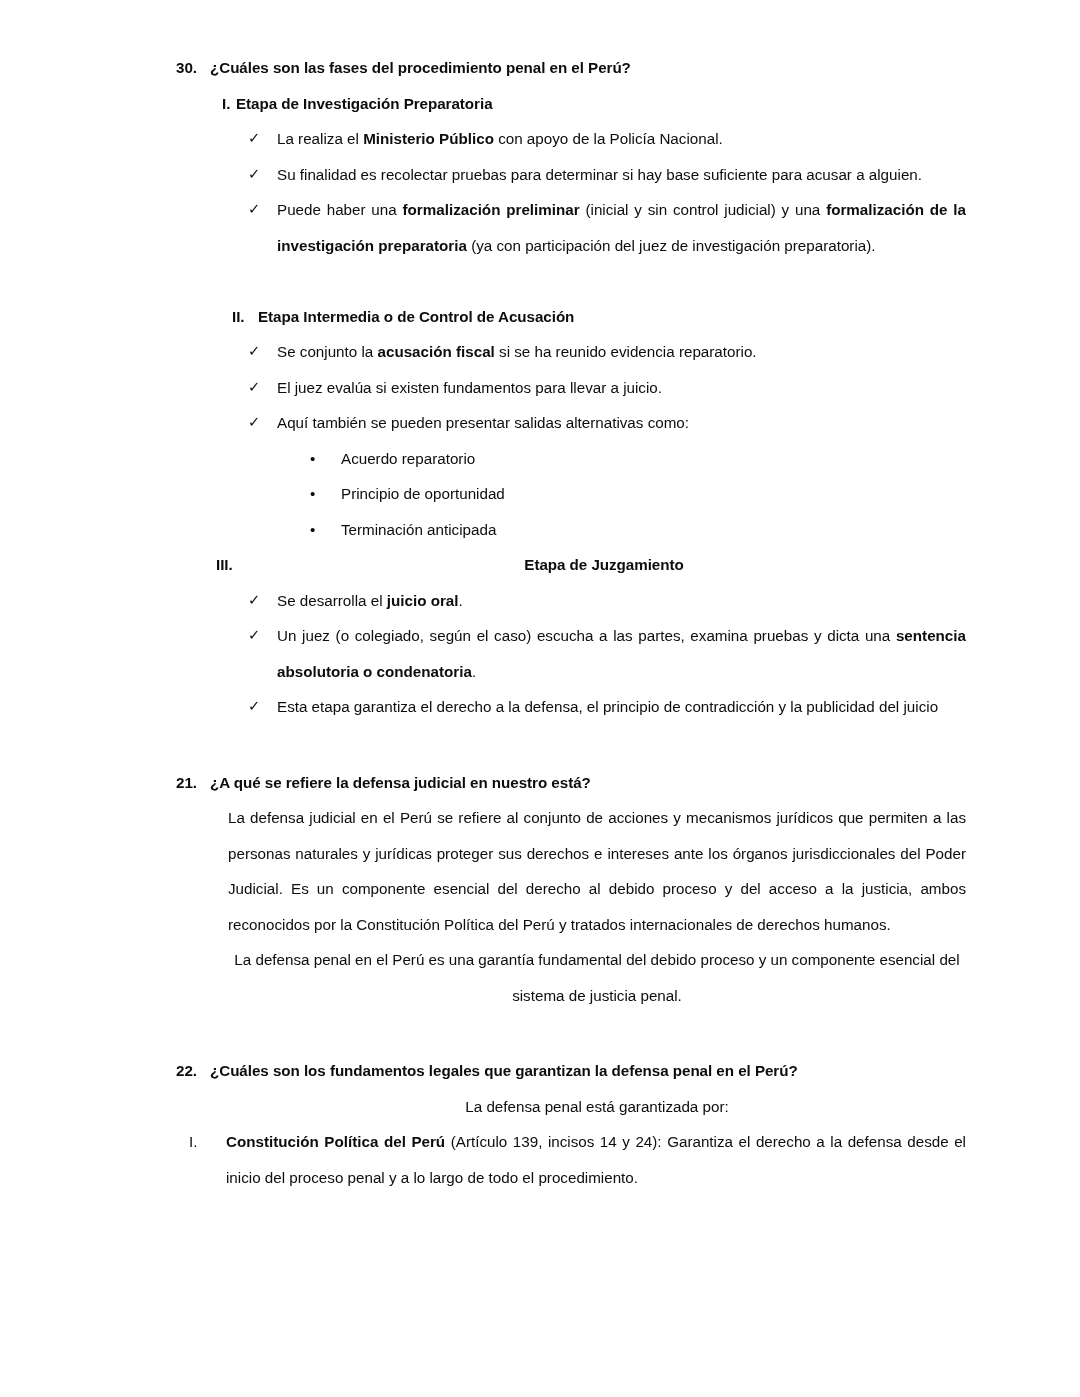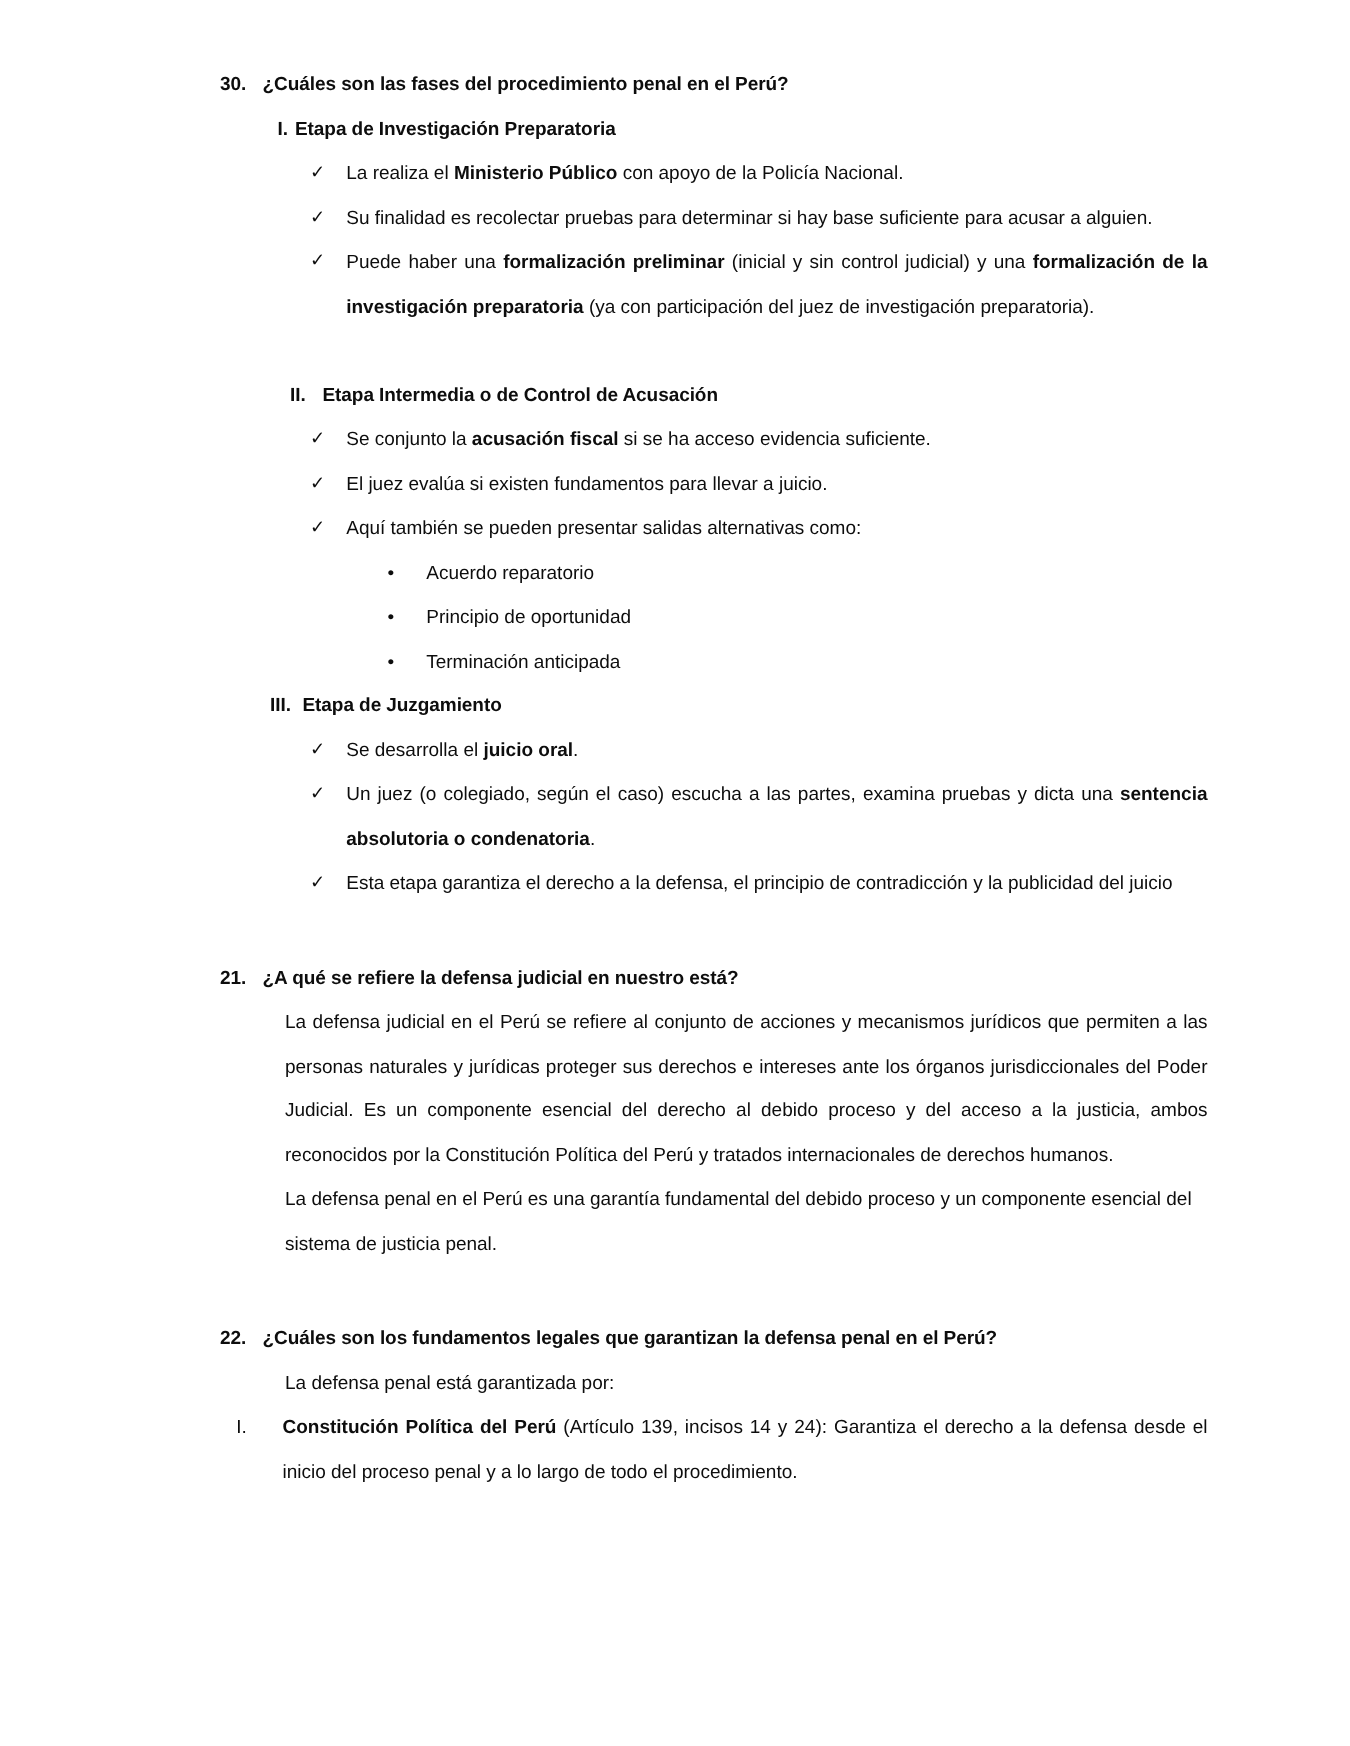--- a/index.html
+++ b/index.html
@@ -53,21 +53,21 @@
   .sec-heading {
     position: relative;
     font-weight: bold;
     padding-left: 42px;
     letter-spacing: -0.05px;
   }
   .sec-heading.lvl-1  { margin-left: 46px; padding-left: 14px; }
   .sec-heading.lvl-1 .sec-num { position: absolute; left: 0; top: 0; }
   .sec-heading.lvl-2  { margin-left: 56px; padding-left: 26px; }
   .sec-heading.lvl-2 .sec-num { position: absolute; left: 0; top: 0; }
-  .sec-heading.lvl-3  { margin-left: 40px; padding-left: 26px; }
+  .sec-heading.lvl-3  { margin-left: 40px; padding-left: 26px; text-align: center; }
   .sec-heading.lvl-3 .sec-num { position: absolute; left: 0; top: 0; }
 
   
   .check-item {
     position: relative;
     margin-left: 72px;
     padding-left: 29px;
     text-align: justify;
     text-justify: inter-word;
   }
@@ -93,21 +93,21 @@
     font-size: 15.2px;
     line-height: 35.5px;
   }
 
   
   .para {
     margin-left: 52px;
     text-align: justify;
     text-justify: inter-word;
   }
-  .para.flush { text-align: left; }
+  .para.flush { text-align: center; }
 
   
   .rn-item {
     position: relative;
     margin-left: 13px;
     padding-left: 37px;
     text-align: justify;
     text-justify: inter-word;
   }
   .rn-item .rn-num {
@@ -153,21 +153,21 @@
 
     <div class="gap-blank"></div>
 
     <div class="sec-heading lvl-2">
       <span class="sec-num">II.</span>
       <span>Etapa Intermedia o de Control de Acusación</span>
     </div>
 
     <div class="check-item nojustify">
       <span class="tick">✓</span>
-      <span class="rt"><span>Se conjunto la </span><b>acusación fiscal</b><span> si se ha acceso evidencia suficiente.</span></span>
+      <span class="rt"><span>Se conjunto la </span><b>acusación fiscal</b><span> si se ha reunido evidencia reparatorio.</span></span>
     </div>
     <div class="check-item nojustify">
       <span class="tick">✓</span>
       <span class="rt"><span>El juez evalúa si existen fundamentos para llevar a juicio.</span></span>
     </div>
     <div class="check-item nojustify">
       <span class="tick">✓</span>
       <span class="rt"><span>Aquí también se pueden presentar salidas alternativas como:</span></span>
     </div>
 

